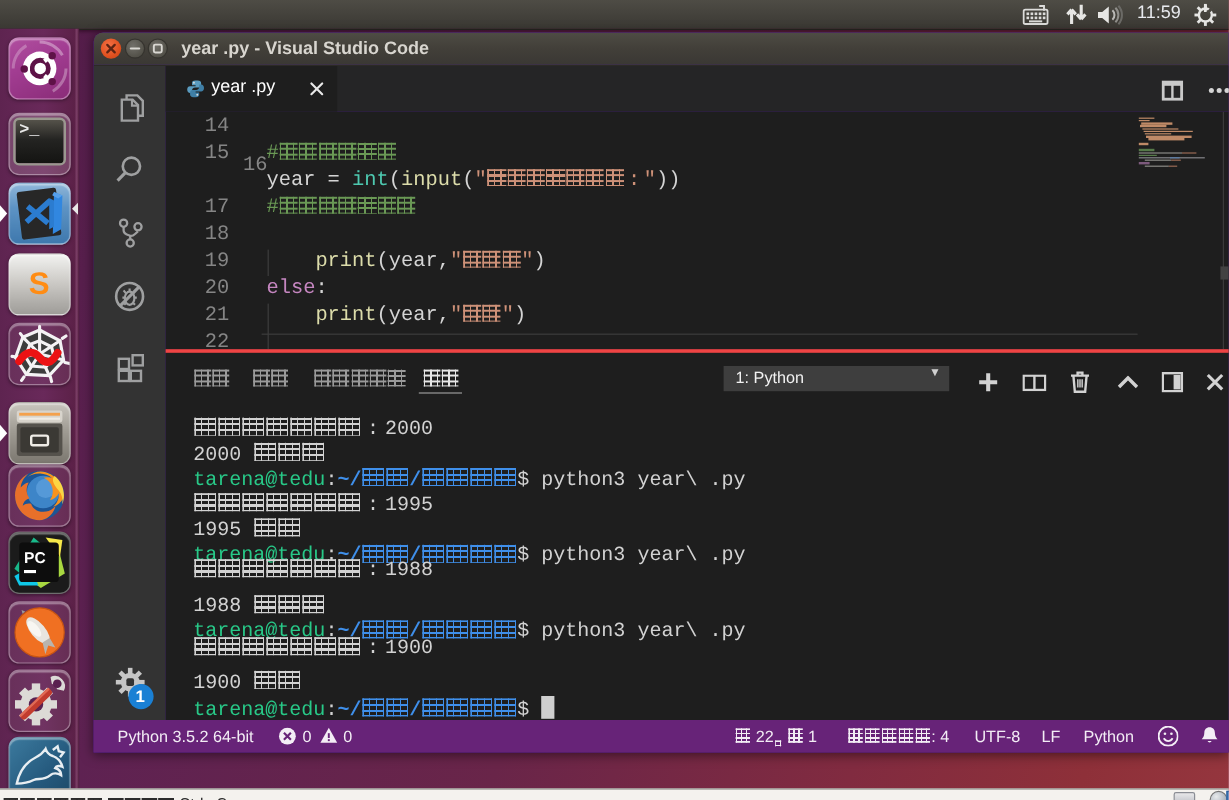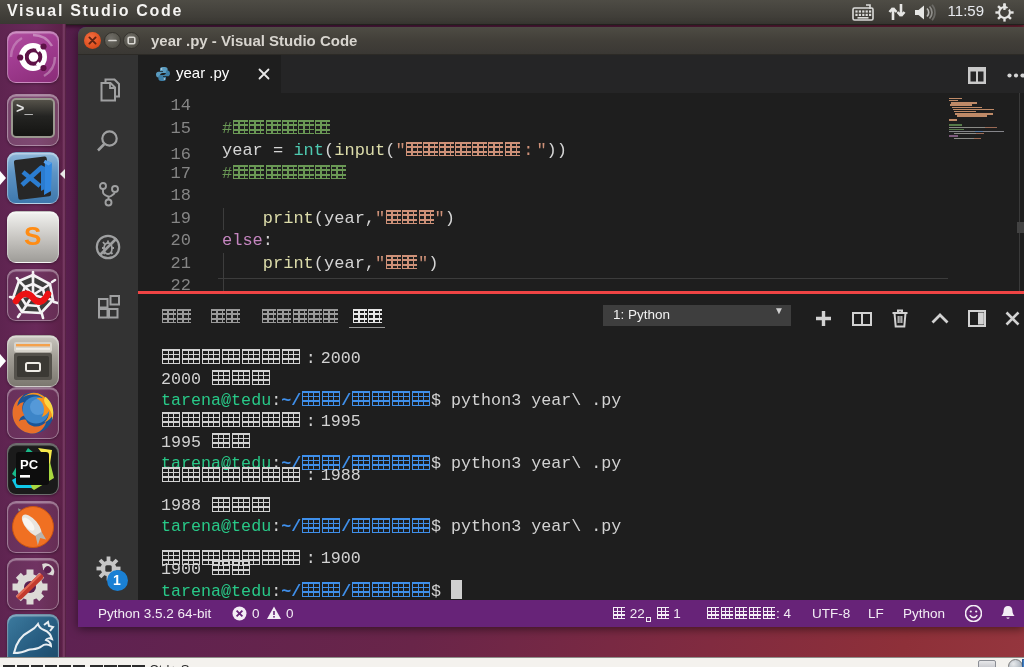--- a/index.html
+++ b/index.html
@@ -56,21 +56,20 @@
   
   .tl{position:absolute;left:23px;white-space:pre;font-size:16.7px;line-height:21.1px;color:#d2d2d2;}
   .tg{color:#28c988;font-weight:normal;} .tb{color:#3f8fea;font-weight:bold;}
   
   .ptab{position:absolute;top:14px;height:18px;}
   
   .sbi{position:absolute;top:0;height:27px;line-height:27px;font-size:13.5px;color:#f3edf5;white-space:pre;}
 </style></head>
 <body>
 <div id="topbar" class="abs">
-  <div class="ttl abs">Visual Studio Code</div>
   <div id="clock" class="abs">11:59</div>
   <div id="tray" class="abs" style="right:0;top:0;width:200px;height:24px;">
     <svg class="abs" style="left:28px;top:4px;" width="22" height="17" viewBox="0 0 22 17">
       <path d="M14 1h4v4" fill="none" stroke="#dcdcda" stroke-width="1.6"></path>
       <rect x="1" y="4" width="20" height="12" rx="1.5" fill="none" stroke="#dcdcda" stroke-width="1.6"></rect>
       <rect x="3.4" y="6.4" width="2.2" height="2.2" fill="#dcdcda"></rect>
         <rect x="6.8" y="6.4" width="2.2" height="2.2" fill="#dcdcda"></rect>
         <rect x="10.2" y="6.4" width="2.2" height="2.2" fill="#dcdcda"></rect>
         <rect x="13.6" y="6.4" width="2.2" height="2.2" fill="#dcdcda"></rect>
         <rect x="17" y="6.4" width="2.2" height="2.2" fill="#dcdcda"></rect>
@@ -321,21 +320,21 @@
     </svg>
     <svg class="abs" style="left:868px;top:16px;" width="20" height="9" viewBox="0 0 20 9">
       <circle cx="3.5" cy="4.5" r="2.1" fill="#d5d5d5"></circle>
         <circle cx="10" cy="4.5" r="2.1" fill="#d5d5d5"></circle>
         <circle cx="16.5" cy="4.5" r="2.1" fill="#d5d5d5"></circle>
     </svg>
   </div>
   <div id="editor" class="abs mono">
     <div class="ln" style="top:2px;">14</div>
     <div class="ln" style="top:24.5px;">15</div>
-    <div class="ln" style="top:51px;">16</div>
+    <div class="ln" style="top:35px;margin-left:32px;">16</div>
     <div class="ln" style="top:69.5px;">17</div>
     <div class="ln" style="top:92px;">18</div>
     <div class="ln" style="top:114.5px;">19</div>
     <div class="ln" style="top:137px;">20</div>
     <div class="ln" style="top:159.5px;">21</div>
     <div class="ln" style="top:182px;">22</div>
     <div class="cl sg" style="top:24.5px;">#<i class="cj" style="--c:#6a9955"></i><i class="cj" style="--c:#6a9955"></i><i class="cj" style="--c:#6a9955"></i><i class="cj" style="--c:#6a9955"></i><i class="cj" style="--c:#6a9955"></i><i class="cj" style="--c:#6a9955"></i></div>
     <div class="cl" style="top:47px;">year = <span class="st">int</span>(<span class="sy">input</span>(<span class="so">"<i class="cj" style="--c:#ce9178"></i><i class="cj" style="--c:#ce9178"></i><i class="cj" style="--c:#ce9178"></i><i class="cj" style="--c:#ce9178"></i><i class="cj" style="--c:#ce9178"></i><i class="cj" style="--c:#ce9178"></i><i class="cj" style="--c:#ce9178"></i><i style="display:inline-block;width:16px;text-align:center;font-style:normal;">:</i>"</span>))</div>
     <div class="cl sg" style="top:69.5px;">#<i class="cj" style="--c:#6a9955"></i><i class="cj" style="--c:#6a9955"></i><i class="cj" style="--c:#6a9955"></i><i class="cj" style="--c:#6a9955"></i><i class="cj" style="--c:#6a9955"></i><i class="cj" style="--c:#6a9955"></i><i class="cj" style="--c:#6a9955"></i></div>
     <div class="cl" style="top:114.5px;">    <span class="sy">print</span>(year,<span class="so">"<i class="cj" style="--c:#ce9178"></i><i class="cj" style="--c:#ce9178"></i><i class="cj" style="--c:#ce9178"></i>"</span>)</div>
@@ -407,21 +406,21 @@
     <div id="term" class="abs mono" style="left:0;top:0;width:886px;height:309px;">
       <div class="tl" style="top:53.5px;"><i class="tcj" style="--c:#d2d2d2"></i><i class="tcj" style="--c:#d2d2d2"></i><i class="tcj" style="--c:#d2d2d2"></i><i class="tcj" style="--c:#d2d2d2"></i><i class="tcj" style="--c:#d2d2d2"></i><i class="tcj" style="--c:#d2d2d2"></i><i class="tcj" style="--c:#d2d2d2"></i><span class="fw">:</span>2000</div>
       <div class="tl" style="top:74.6px;">2000 <i class="tcj" style="--c:#d2d2d2"></i><i class="tcj" style="--c:#d2d2d2"></i><i class="tcj" style="--c:#d2d2d2"></i></div>
       <div class="tl" style="top:95.7px;"><span class="tg">tarena@tedu</span>:<span class="tb">~/<i class="tcj" style="--c:#3f8fea"></i><i class="tcj" style="--c:#3f8fea"></i>/<i class="tcj" style="--c:#3f8fea"></i><i class="tcj" style="--c:#3f8fea"></i><i class="tcj" style="--c:#3f8fea"></i><i class="tcj" style="--c:#3f8fea"></i></span>$ python3 year\ .py</div>
       <div class="tl" style="top:116.8px;"><i class="tcj" style="--c:#d2d2d2"></i><i class="tcj" style="--c:#d2d2d2"></i><i class="tcj" style="--c:#d2d2d2"></i><i class="tcj" style="--c:#d2d2d2"></i><i class="tcj" style="--c:#d2d2d2"></i><i class="tcj" style="--c:#d2d2d2"></i><i class="tcj" style="--c:#d2d2d2"></i><span class="fw">:</span>1995</div>
       <div class="tl" style="top:137.9px;">1995 <i class="tcj" style="--c:#d2d2d2"></i><i class="tcj" style="--c:#d2d2d2"></i></div>
       <div class="tl" style="top:159px;"><span class="tg">tarena@tedu</span>:<span class="tb">~/<i class="tcj" style="--c:#3f8fea"></i><i class="tcj" style="--c:#3f8fea"></i>/<i class="tcj" style="--c:#3f8fea"></i><i class="tcj" style="--c:#3f8fea"></i><i class="tcj" style="--c:#3f8fea"></i><i class="tcj" style="--c:#3f8fea"></i></span>$ python3 year\ .py</div>
       <div class="tl" style="top:171px;"><i class="tcj" style="--c:#d2d2d2"></i><i class="tcj" style="--c:#d2d2d2"></i><i class="tcj" style="--c:#d2d2d2"></i><i class="tcj" style="--c:#d2d2d2"></i><i class="tcj" style="--c:#d2d2d2"></i><i class="tcj" style="--c:#d2d2d2"></i><i class="tcj" style="--c:#d2d2d2"></i><span class="fw">:</span>1988</div>
       <div class="tl" style="top:201.2px;">1988 <i class="tcj" style="--c:#d2d2d2"></i><i class="tcj" style="--c:#d2d2d2"></i><i class="tcj" style="--c:#d2d2d2"></i></div>
       <div class="tl" style="top:222.3px;"><span class="tg">tarena@tedu</span>:<span class="tb">~/<i class="tcj" style="--c:#3f8fea"></i><i class="tcj" style="--c:#3f8fea"></i>/<i class="tcj" style="--c:#3f8fea"></i><i class="tcj" style="--c:#3f8fea"></i><i class="tcj" style="--c:#3f8fea"></i><i class="tcj" style="--c:#3f8fea"></i></span>$ python3 year\ .py</div>
-      <div class="tl" style="top:254px;"><i class="tcj" style="--c:#d2d2d2"></i><i class="tcj" style="--c:#d2d2d2"></i><i class="tcj" style="--c:#d2d2d2"></i><i class="tcj" style="--c:#d2d2d2"></i><i class="tcj" style="--c:#d2d2d2"></i><i class="tcj" style="--c:#d2d2d2"></i><i class="tcj" style="--c:#d2d2d2"></i><span class="fw">:</span>1900</div>
+      <div class="tl" style="top:236px;"><i class="tcj" style="--c:#d2d2d2"></i><i class="tcj" style="--c:#d2d2d2"></i><i class="tcj" style="--c:#d2d2d2"></i><i class="tcj" style="--c:#d2d2d2"></i><i class="tcj" style="--c:#d2d2d2"></i><i class="tcj" style="--c:#d2d2d2"></i><i class="tcj" style="--c:#d2d2d2"></i><span class="fw">:</span>1900</div>
       <div class="tl" style="top:264.5px;">1900 <i class="tcj" style="--c:#d2d2d2"></i><i class="tcj" style="--c:#d2d2d2"></i></div>
       <div class="tl" style="top:285.6px;"><span class="tg">tarena@tedu</span>:<span class="tb">~/<i class="tcj" style="--c:#3f8fea"></i><i class="tcj" style="--c:#3f8fea"></i>/<i class="tcj" style="--c:#3f8fea"></i><i class="tcj" style="--c:#3f8fea"></i><i class="tcj" style="--c:#3f8fea"></i><i class="tcj" style="--c:#3f8fea"></i></span>$ <i style="display:inline-block;width:11px;height:19px;background:#cfcfcf;vertical-align:-3px;"></i></div>
     </div>
   </div>
   <div id="statusbar" class="abs">
     <span class="sbi" style="left:20px;">Python 3.5.2 64-bit</span>
     <svg class="abs" style="left:154px;top:6px;" width="15" height="15" viewBox="0 0 15 15">
         <circle cx="7.5" cy="7.5" r="7" fill="#f3edf5"></circle>
         <path d="M4.6 4.6L10.4 10.4M10.4 4.6L4.6 10.4" stroke="#672378" stroke-width="1.8"></path>
       </svg>

